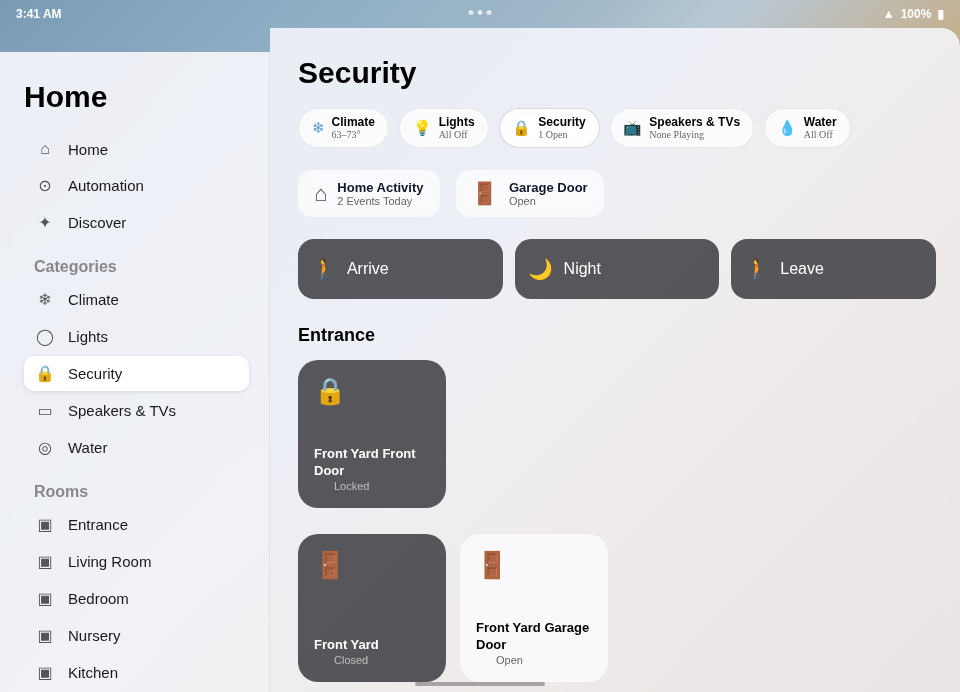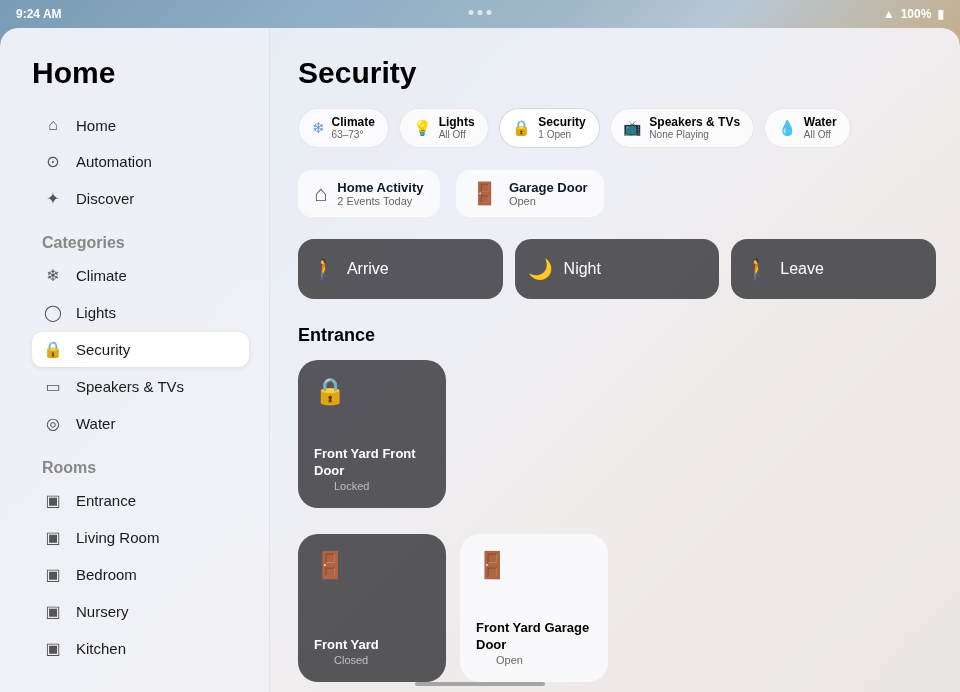--- a/index.html
+++ b/index.html
@@ -73,24 +73,25 @@
       display: flex;
       border-radius: 18px 18px 0 0;
       overflow: hidden;
     }
 
     
     .sidebar {
       width: 270px;
       background: rgba(245, 245, 250, 0.92);
       backdrop-filter: blur(20px);
-      padding: 28px 20px 20px 32px;
+      padding: 28px 20px 20px 24px;
       flex-shrink: 0;
       overflow-y: auto;
       border-right: 1px solid rgba(0,0,0,0.06);
+      margin-top: 24px;
     }
 
     .sidebar-title {
       font-size: 30px;
       font-weight: 700;
       color: #000;
       margin-bottom: 18px;
     }
 
     .sidebar-nav-item {
@@ -174,20 +175,21 @@
       line-height: 1.1;
     }
     .cat-tab .tab-name {
       font-size: 12px;
       font-weight: 600;
       color: #000;
     }
     .cat-tab .tab-sub {
       font-size: 10px;
       color: #666;
+      font-family: Liberation Serif, serif;
     }
 
     
     .activity-row {
       display: flex;
       gap: 16px;
       margin-bottom: 22px;
     }
     .activity-card {
       display: flex;
@@ -304,21 +306,21 @@
       width: 130px;
       height: 4px;
       background: rgba(0,0,0,0.3);
       border-radius: 2px;
     }
   </style>
 </head>
 <body>
 
 <div class="status-bar">
-  <span class="status-time">9:24 AM</span>
+  <span class="status-time">3:41 AM</span>
   <div class="top-dots">
     <span></span>
       <span></span>
       <span></span>
   </div>
   <div class="status-right">
     <span class="wifi-icon">▲</span>
     <span>100%</span>
     <span>▮</span>
   </div>

